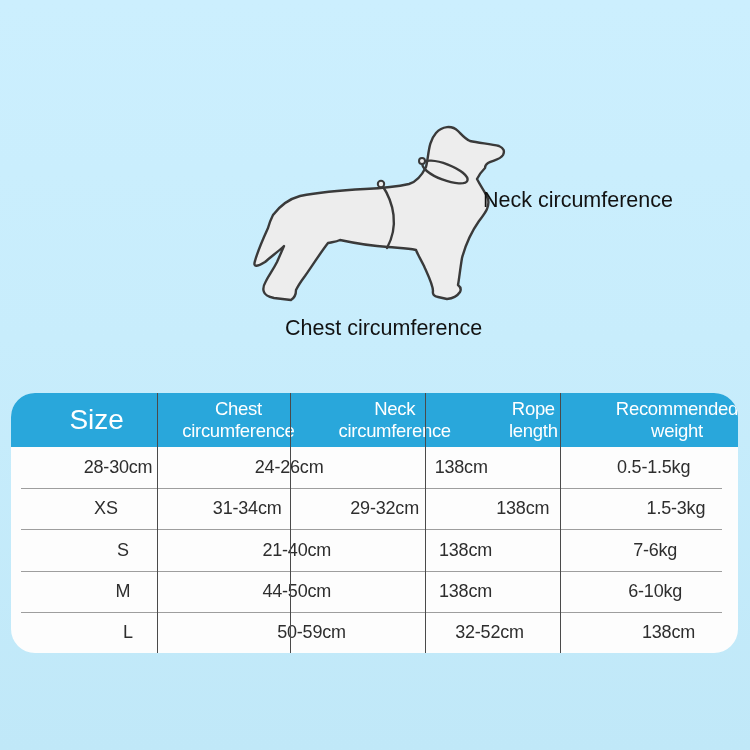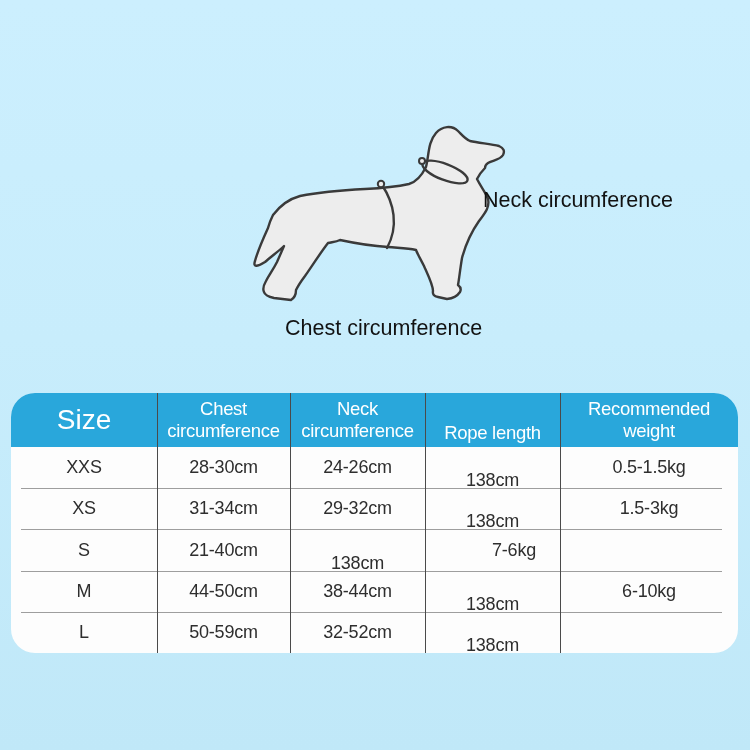--- a/index.html
+++ b/index.html
@@ -7,22 +7,22 @@
   .scene{position:relative;width:750px;height:750px;overflow:hidden;
          background:linear-gradient(180deg,#cceffe 0%,#c8edfc 45%,#c0e8f8 100%);}
   .dog-svg{position:absolute;left:0;top:0;width:750px;height:375px;}
   .diagram-label{position:absolute;color:#121212;font-size:21.5px;white-space:nowrap;}
   .neck-label{left:483px;top:188px;}
   .chest-label{left:285px;top:316px;}
 
   .table-panel{position:absolute;left:11px;top:393px;width:727px;height:260px;
                background:#fdfdfd;border-radius:24px;overflow:hidden;}
   .thead{display:flex;height:54px;background:#29a7db;color:#ffffff;}
-  .th,.td{display:flex;align-items:center;justify-content:center;text-align:center;height:100%;}
-  .c1{width:146px;}.c2{width:133px;}.c3{width:135px;}.c4{width:135px;margin-top:13px;}.c5{width:178px;}
+  .th,.td{display:flex;align-items:center;justify-content:center;text-align:center;height:100%;padding-left:44px;}
+  .c1{width:146px;}.c2{width:133px;}.c3{width:135px;}.c4{width:135px;}.c5{width:178px;}
   .th{font-size:18.5px;line-height:1.18;letter-spacing:-0.3px;}
   .th.c1{font-size:28px;letter-spacing:0;}
   .tbody{display:flex;flex-direction:column;height:206px;}
   .tr{display:flex;flex:1;}
   .td{font-size:18px;color:#2e2e2e;letter-spacing:-0.2px;}
   .hsep{position:absolute;left:10px;right:16px;height:1px;background:#9e9e9e;}
   .hsep.s1{top:95px}.hsep.s2{top:136px}.hsep.s3{top:178px}.hsep.s4{top:219px}
   .vline{position:absolute;top:0;bottom:0;width:1px;background:#4a4a4a;}
   .vline.v1{left:146px}.vline.v2{left:279px}.vline.v3{left:414px}.vline.v4{left:549px}
 </style>
@@ -83,21 +83,20 @@
   <div class="table-panel">
     <div class="thead">
       <div class="th c1">Size</div>
       <div class="th c2">Chest circumference</div>
       <div class="th c3">Neck circumference</div>
       <div class="th c4">Rope length</div>
       <div class="th c5">Recommended weight</div>
     </div>
     <div class="tbody">
       <div class="tr">
-        <div class="td c1">XXS</div>
         <div class="td c2">28-30cm</div>
         <div class="td c3">24-26cm</div>
         <div class="td c4">138cm</div>
         <div class="td c5">0.5-1.5kg</div>
       </div>
       <div class="tr">
         <div class="td c1">XS</div>
         <div class="td c2">31-34cm</div>
         <div class="td c3">29-32cm</div>
         <div class="td c4">138cm</div>
@@ -105,21 +104,20 @@
       </div>
       <div class="tr">
         <div class="td c1">S</div>
         <div class="td c2">21-40cm</div>
         <div class="td c4">138cm</div>
         <div class="td c5">7-6kg</div>
       </div>
       <div class="tr">
         <div class="td c1">M</div>
         <div class="td c2">44-50cm</div>
-        <div class="td c3">38-44cm</div>
         <div class="td c4">138cm</div>
         <div class="td c5">6-10kg</div>
       </div>
       <div class="tr">
         <div class="td c1">L</div>
         <div class="td c2">50-59cm</div>
         <div class="td c3">32-52cm</div>
         <div class="td c4">138cm</div>
       </div>
     </div>

